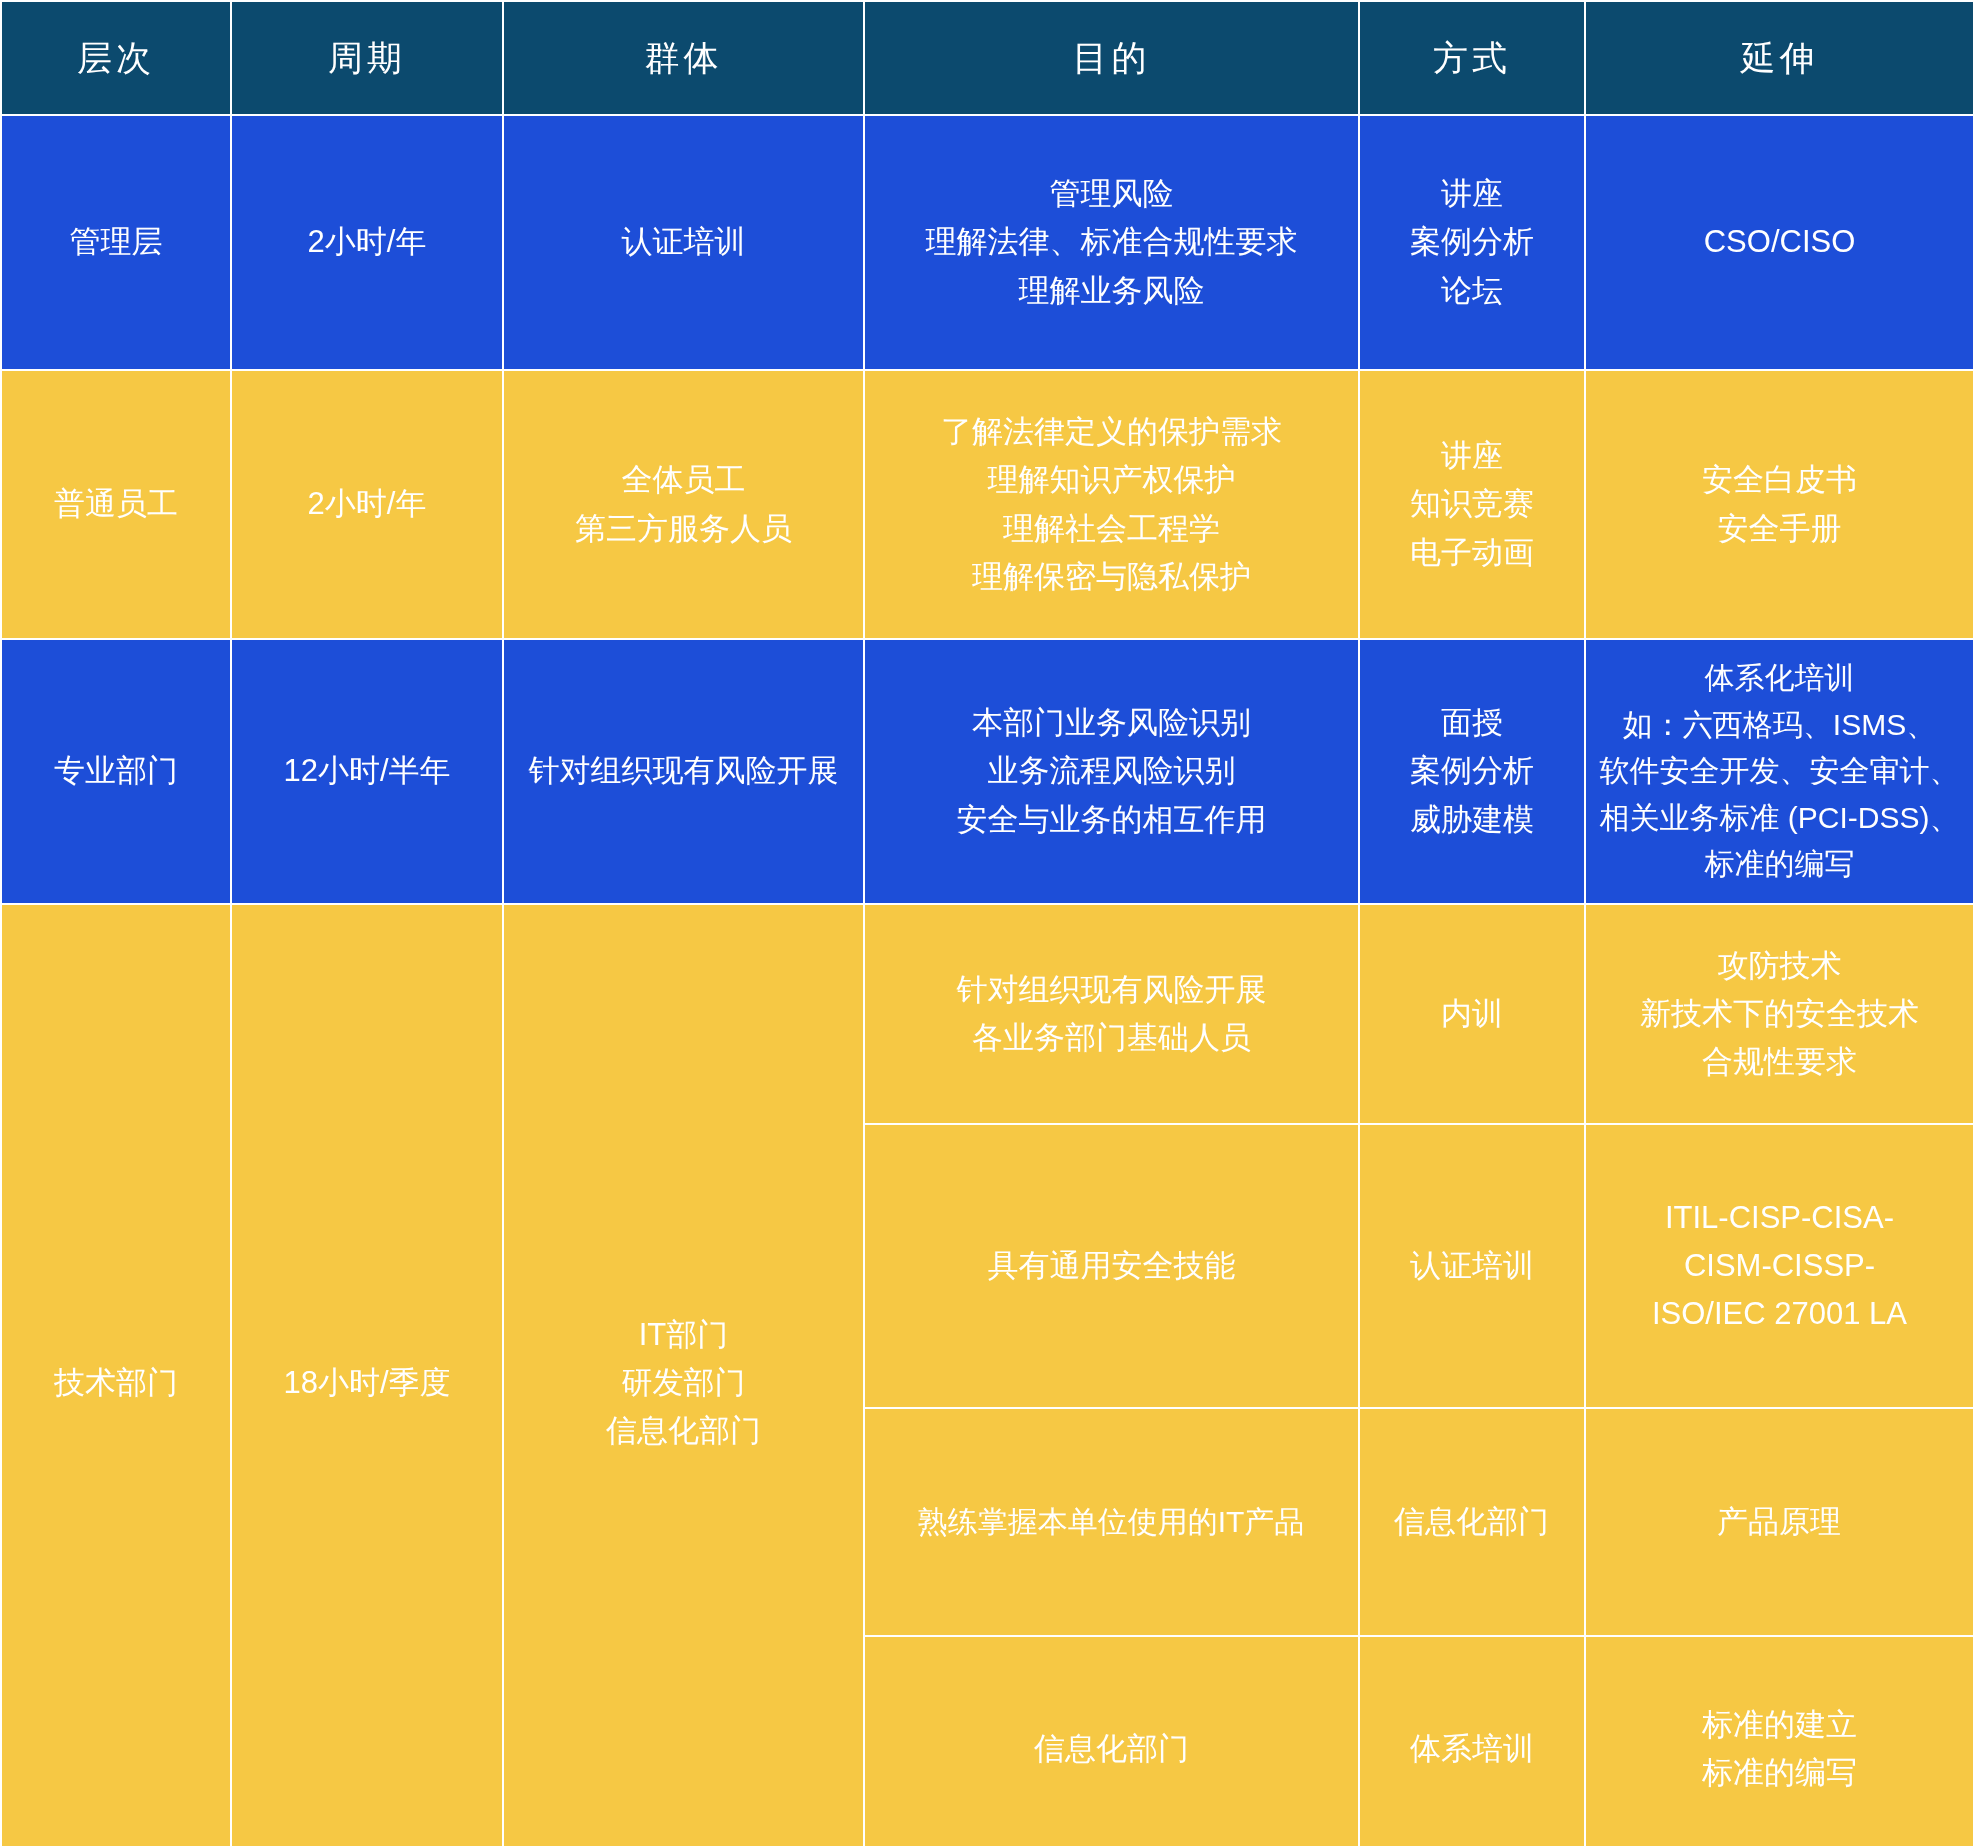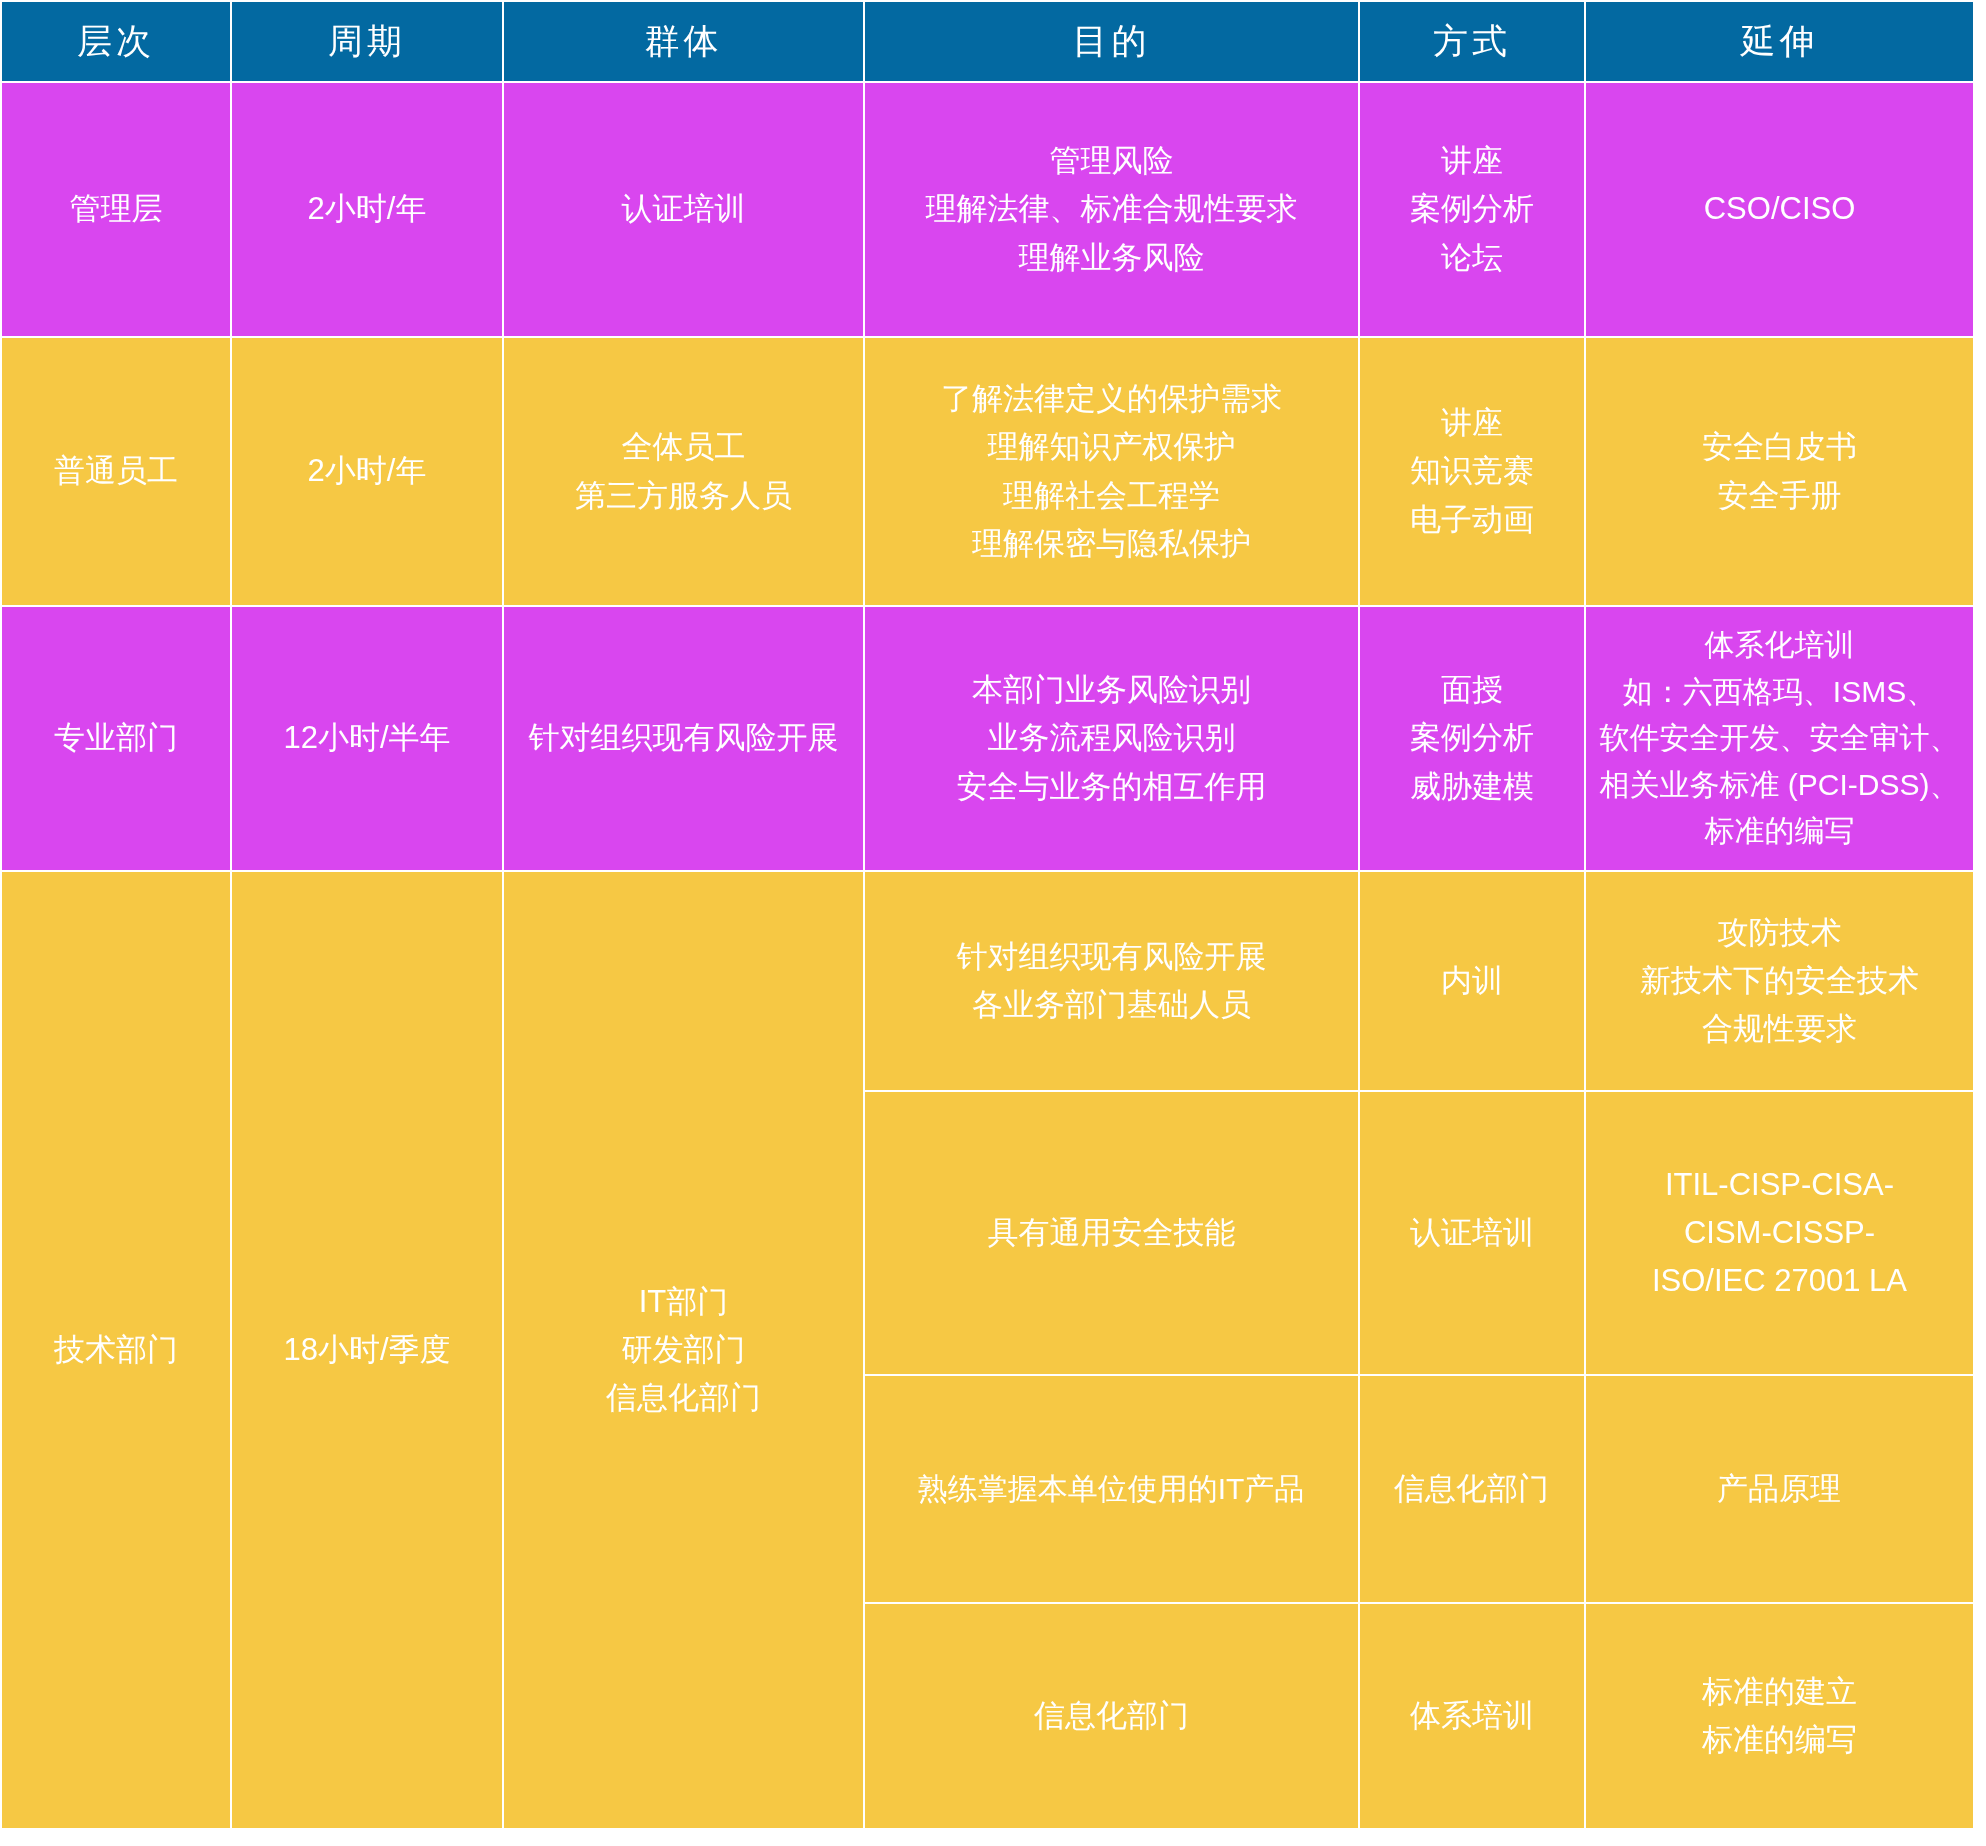--- a/index.html
+++ b/index.html
@@ -26,26 +26,26 @@
     border: 2px solid #ffffff;
     color: #ffffff;
     text-align: center;
     vertical-align: middle;
     font-weight: normal;
     padding: 6px 8px;
     box-sizing: border-box;
     line-height: 1.55;
   }
   thead th {
-    background: #0369a1;
+    background: #0c4a6e;
     font-size: 35px;
-    height: 81px;
+    height: 114px;
     letter-spacing: 4px;
   }
-  td.band-tan { background: #d946ef; }
+  td.band-tan { background: #1d4ed8; }
   td.band-gold { background: #f6c844; }
   td.cell-text { font-size: 31px; }
   td.cell-text-sm { font-size: 30px; }
   .multi-line { white-space: pre-line; }
   col.c-level { width: 230px; }
   col.c-cycle { width: 272px; }
   col.c-group { width: 361px; }
   col.c-purpose { width: 495px; }
   col.c-method { width: 226px; }
   col.c-extend { width: 389px; }

